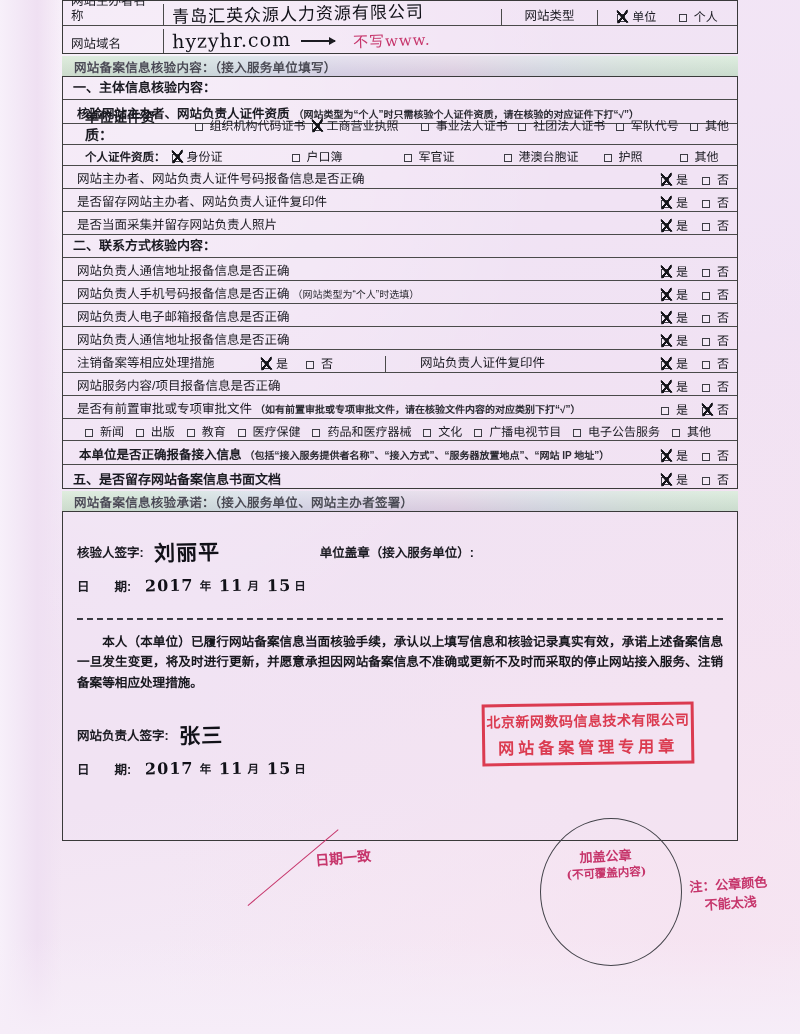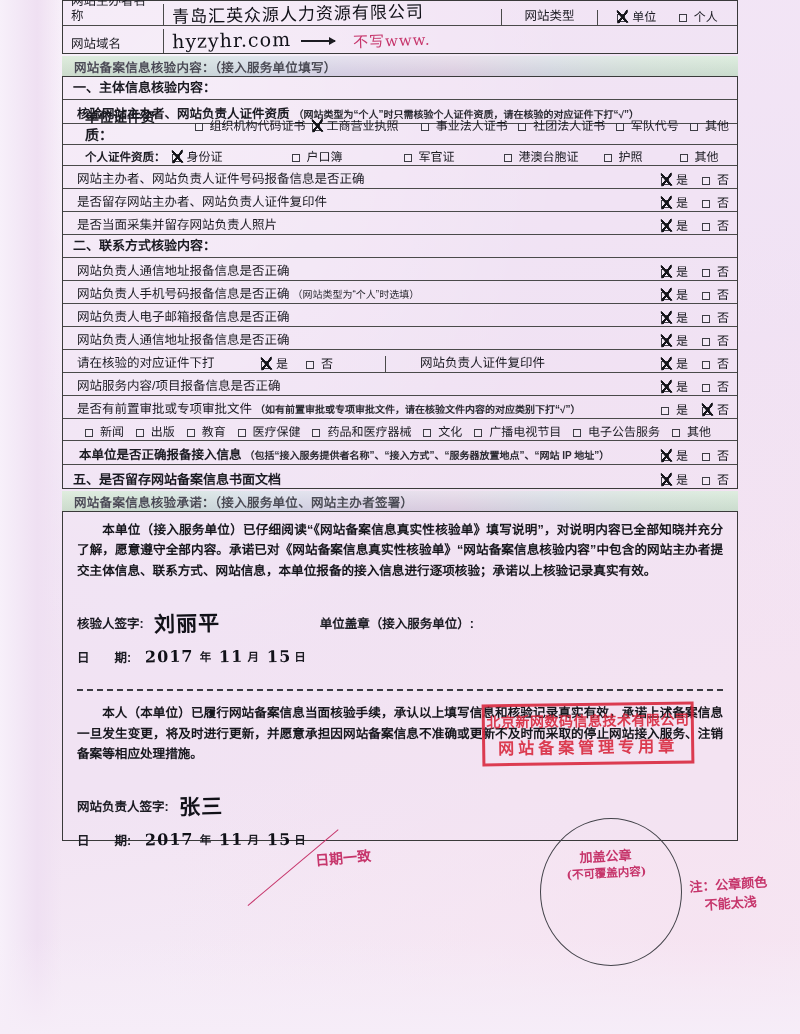--- a/index.html
+++ b/index.html
@@ -422,21 +422,21 @@
           </span>
         <span class="cbx">
             <i class="box"></i>
             <span>否</span>
           </span>
       </div>
     </div>
 
 
     <div class="row" style="height:23px">
-      <div class="cell" style="width:190px;padding-left:14px">请在核验的对应证件下打</div>
+      <div class="cell" style="width:190px;padding-left:14px">注销备案等相应处理措施</div>
       <div class="cell yesno" style="width:132px;justify-content:flex-start;gap:18px">
         <span class="cbx">
             <i class="box checked"></i>
             <span>是</span>
           </span>
         <span class="cbx">
             <i class="box"></i>
             <span>否</span>
           </span>
       </div>
@@ -556,21 +556,20 @@
       </div>
     </div>
   </div>
 
   <div class="banner" style="margin-top:2px">
     <span>网站备案信息核验承诺：（接入服务单位、网站主办者签署）</span>
   </div>
 
   <div class="frame" style="height:330px;position:relative">
 
-    <div class="para">本单位（接入服务单位）已仔细阅读“《网站备案信息真实性核验单》填写说明”，对说明内容已全部知晓并充分了解，愿意遵守全部内容。承诺已对《网站备案信息真实性核验单》“网站备案信息核验内容”中包含的网站主办者提交主体信息、联系方式、网站信息，本单位报备的接入信息进行逐项核验；承诺以上核验记录真实有效。</div>
 
     <div class="sigline" style="margin-top:22px">
       <span>核验人签字:</span>
       <span class="hand" style="margin-left:10px;font-size:21px">刘丽平</span>
       <span style="margin-left:100px">单位盖章（接入服务单位）:</span>
     </div>
 
     <div class="sigline">
       <span>日　　期:</span>
       <span class="hand hand-sm" style="margin-left:14px">2017</span>

